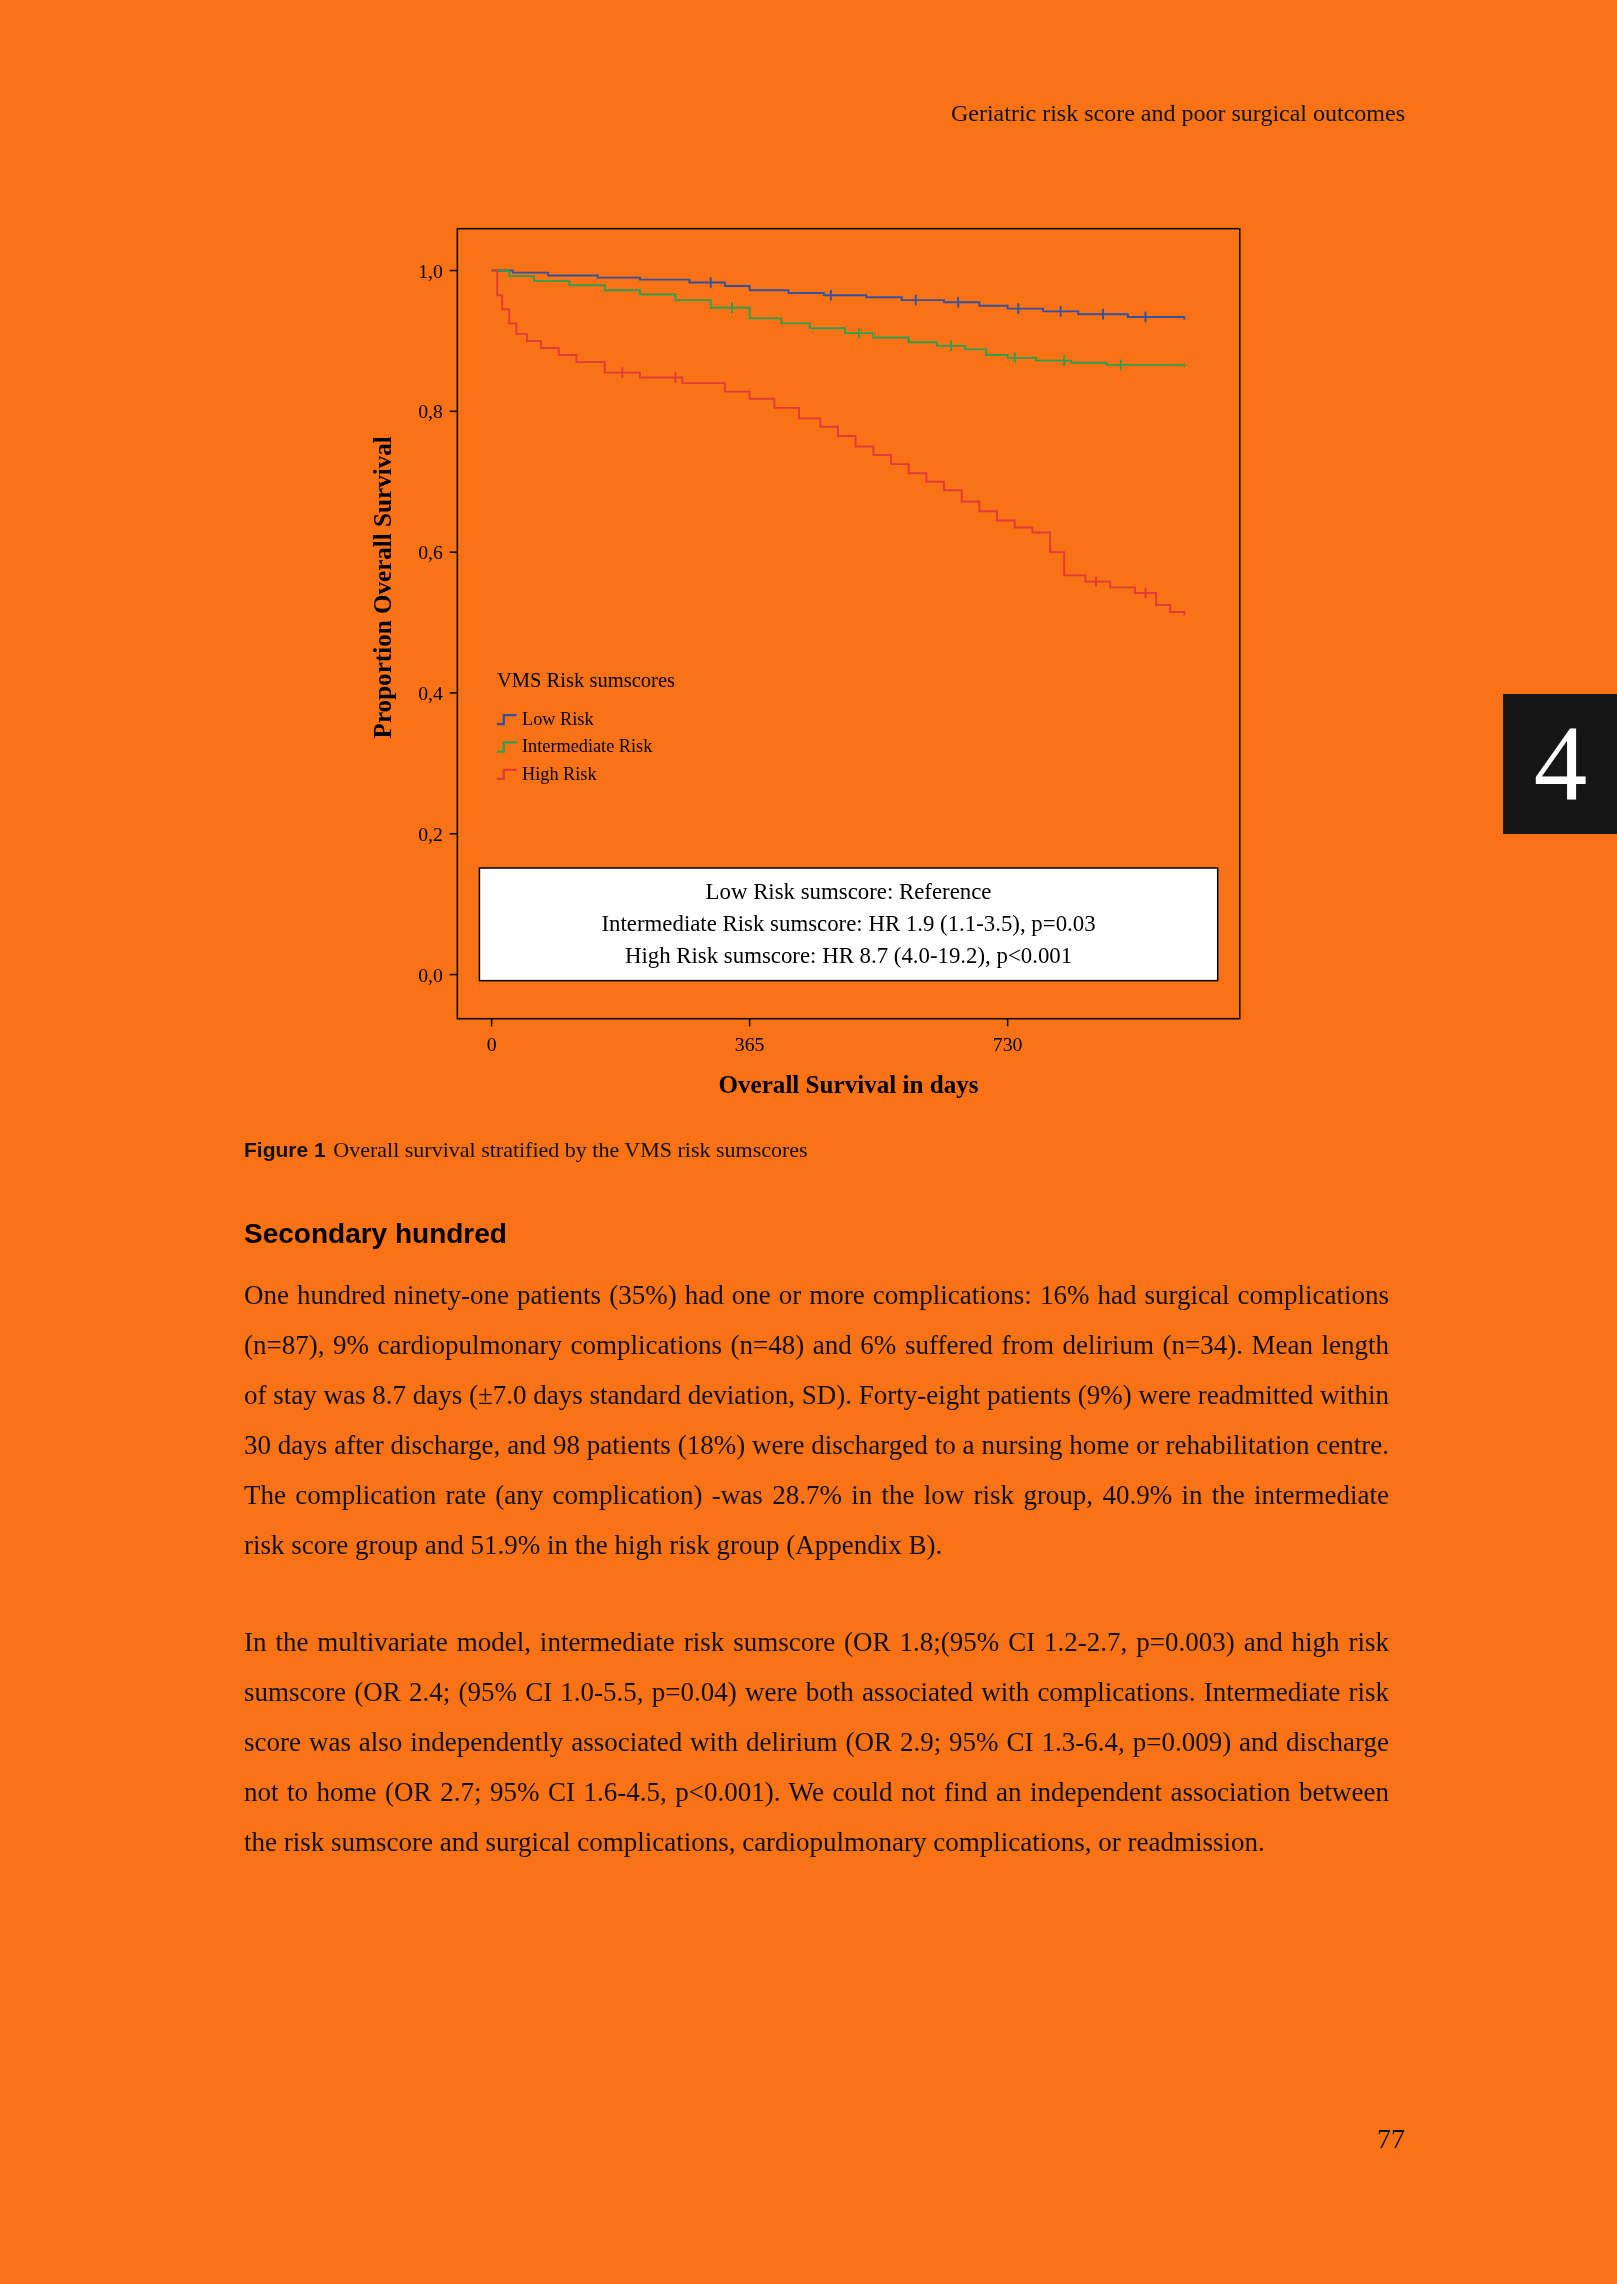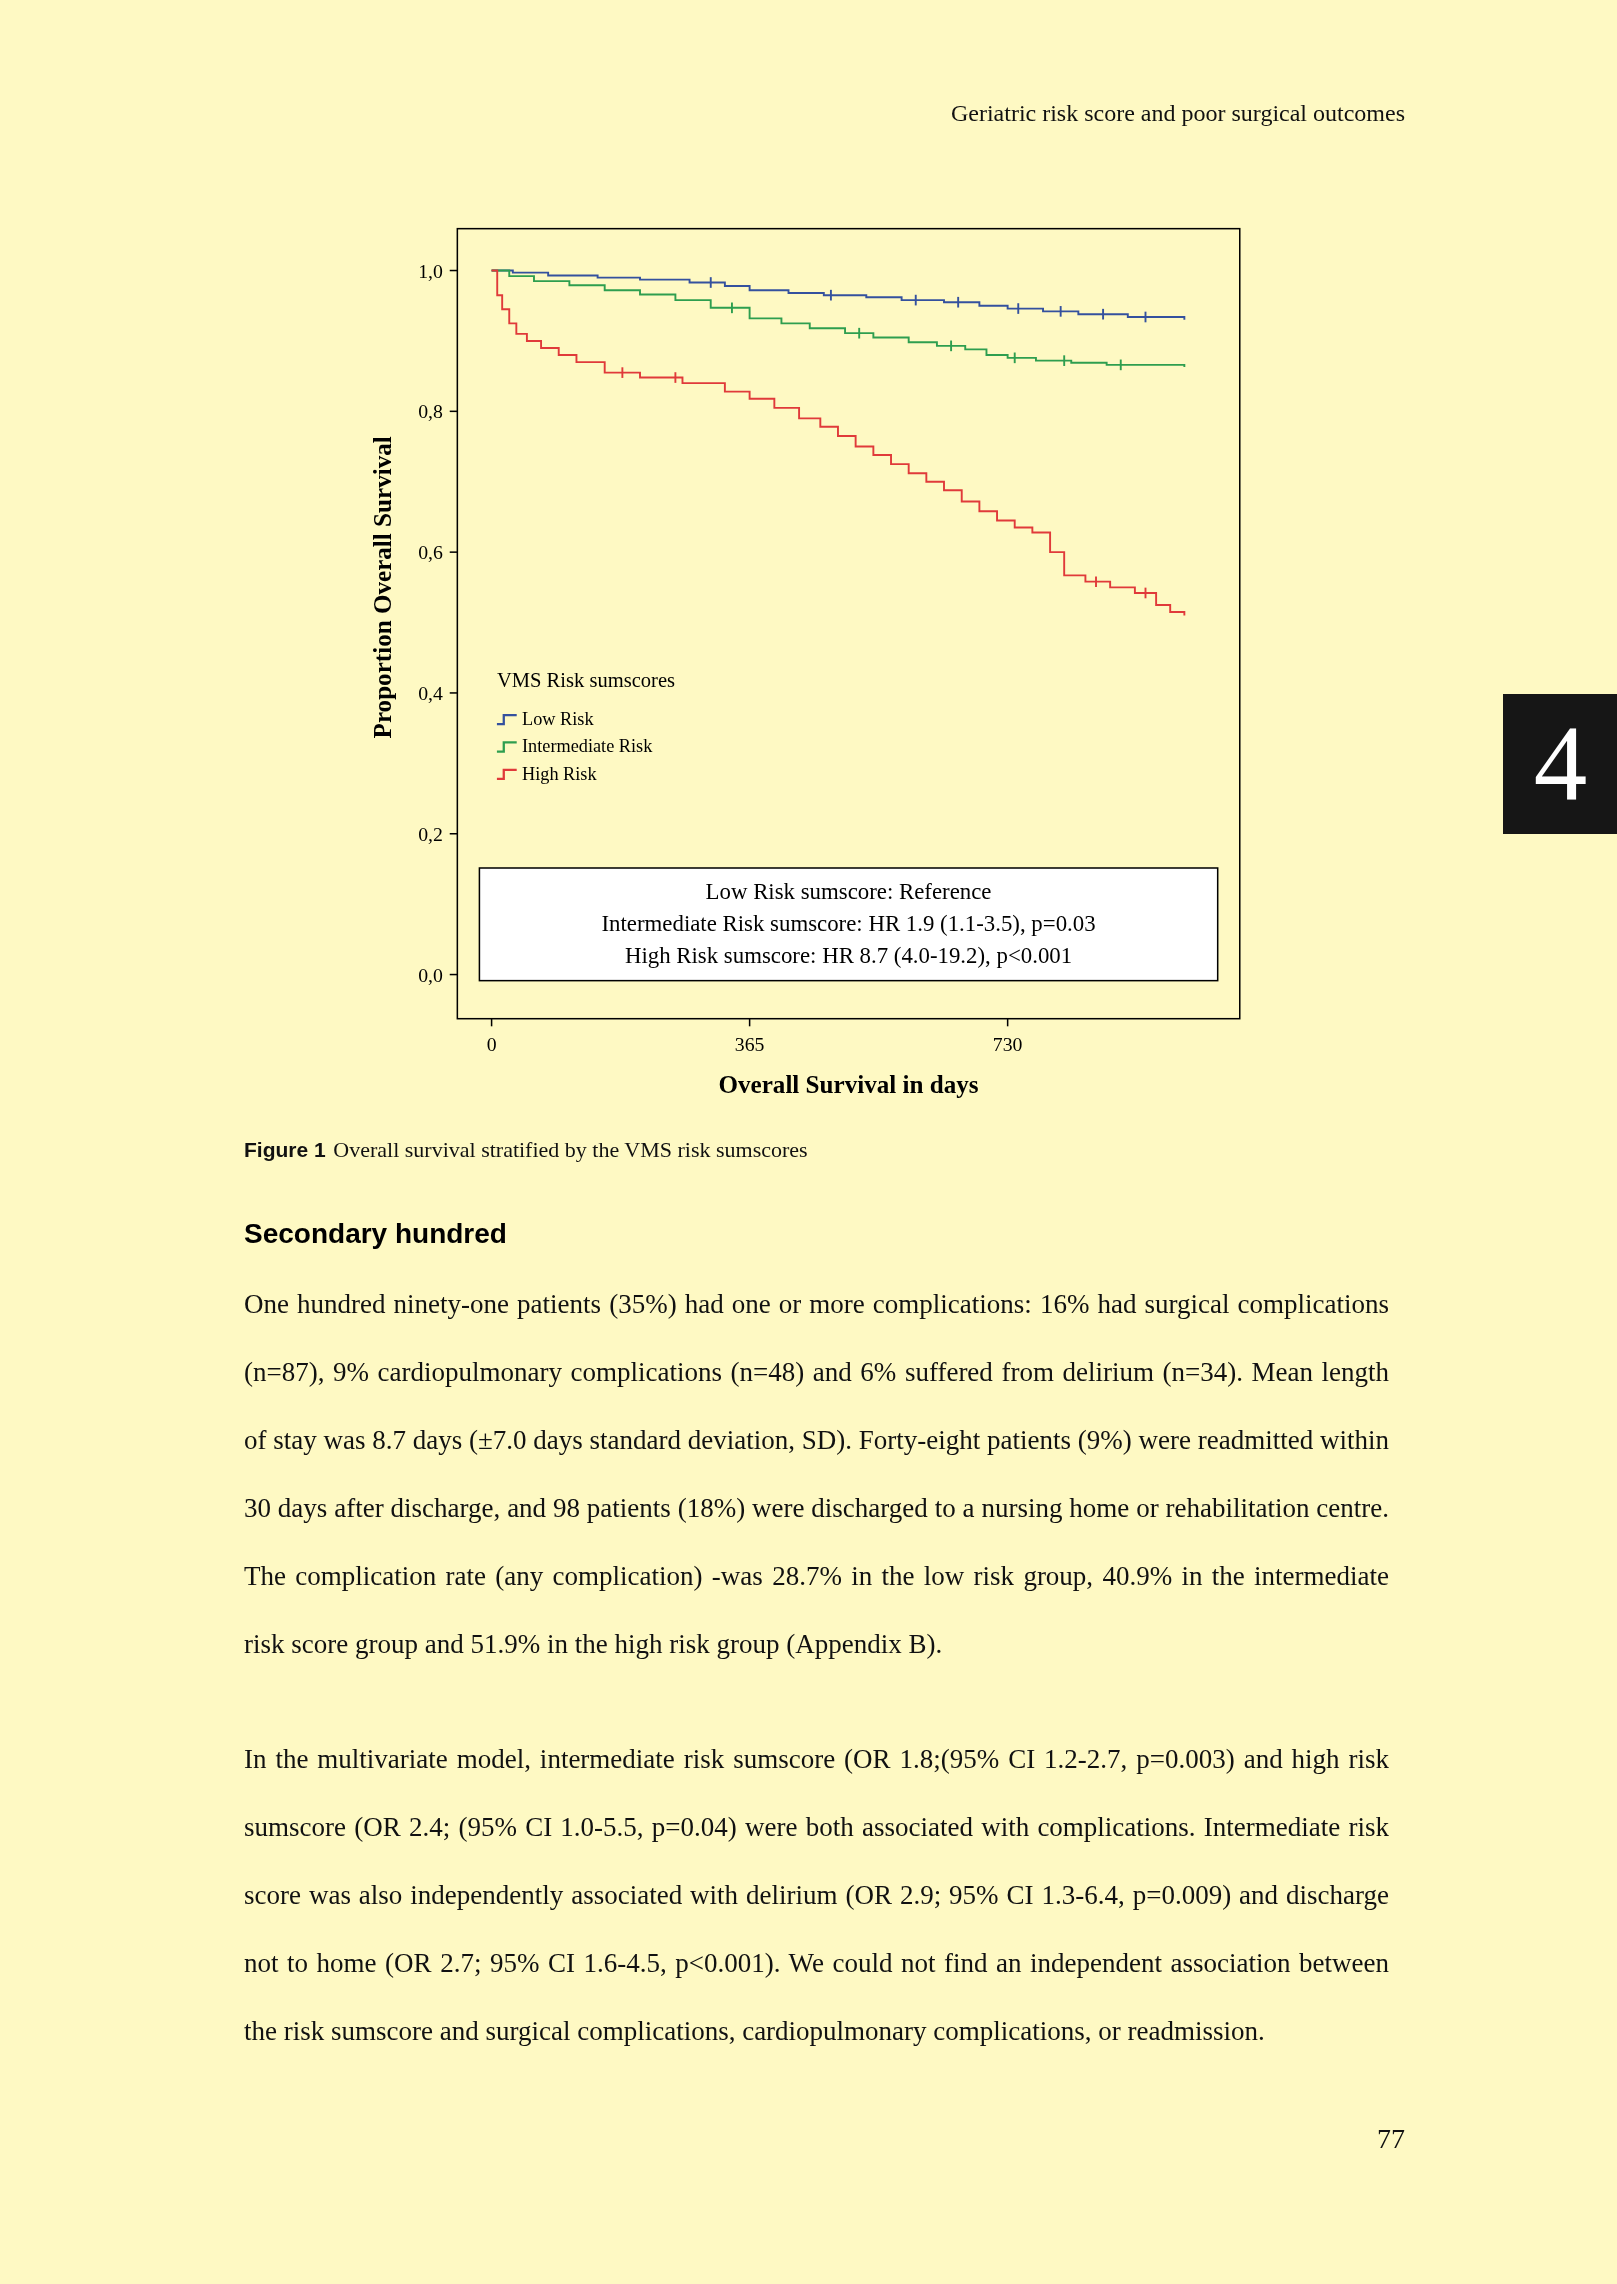--- a/index.html
+++ b/index.html
@@ -1,20 +1,20 @@
 <!DOCTYPE html>
 <html style="font-size:12px"><head>
 <meta charset="utf-8">
 <style>
   html,body{margin:0;padding:0;background:#ffffff;}
   .page{
     position:relative;
     width:1618px;
     height:2284px;
-    background:#fef9c3;
+    background:#f97316;
     font-family:"Liberation Serif", serif;
     color:#111;
     overflow:hidden;
   }
   .running-head{
     position:absolute;
     top:100px;
     right:213px;
     font-size:24px;
     color:#111;
@@ -74,21 +74,21 @@
   }
   .body-text{
     position:absolute;
     left:244px;
     top:1270px;
     width:1163px;
   }
   .body-text p{
     margin:0 18px 47px 0;
     font-size:27px;
-    line-height:68px;
+    line-height:50px;
     text-align:justify;
   }
   .page-number{
     position:absolute;
     right:213px;
     top:2123px;
     font-size:28px;
     margin-left:10px;
   }
 </style>

